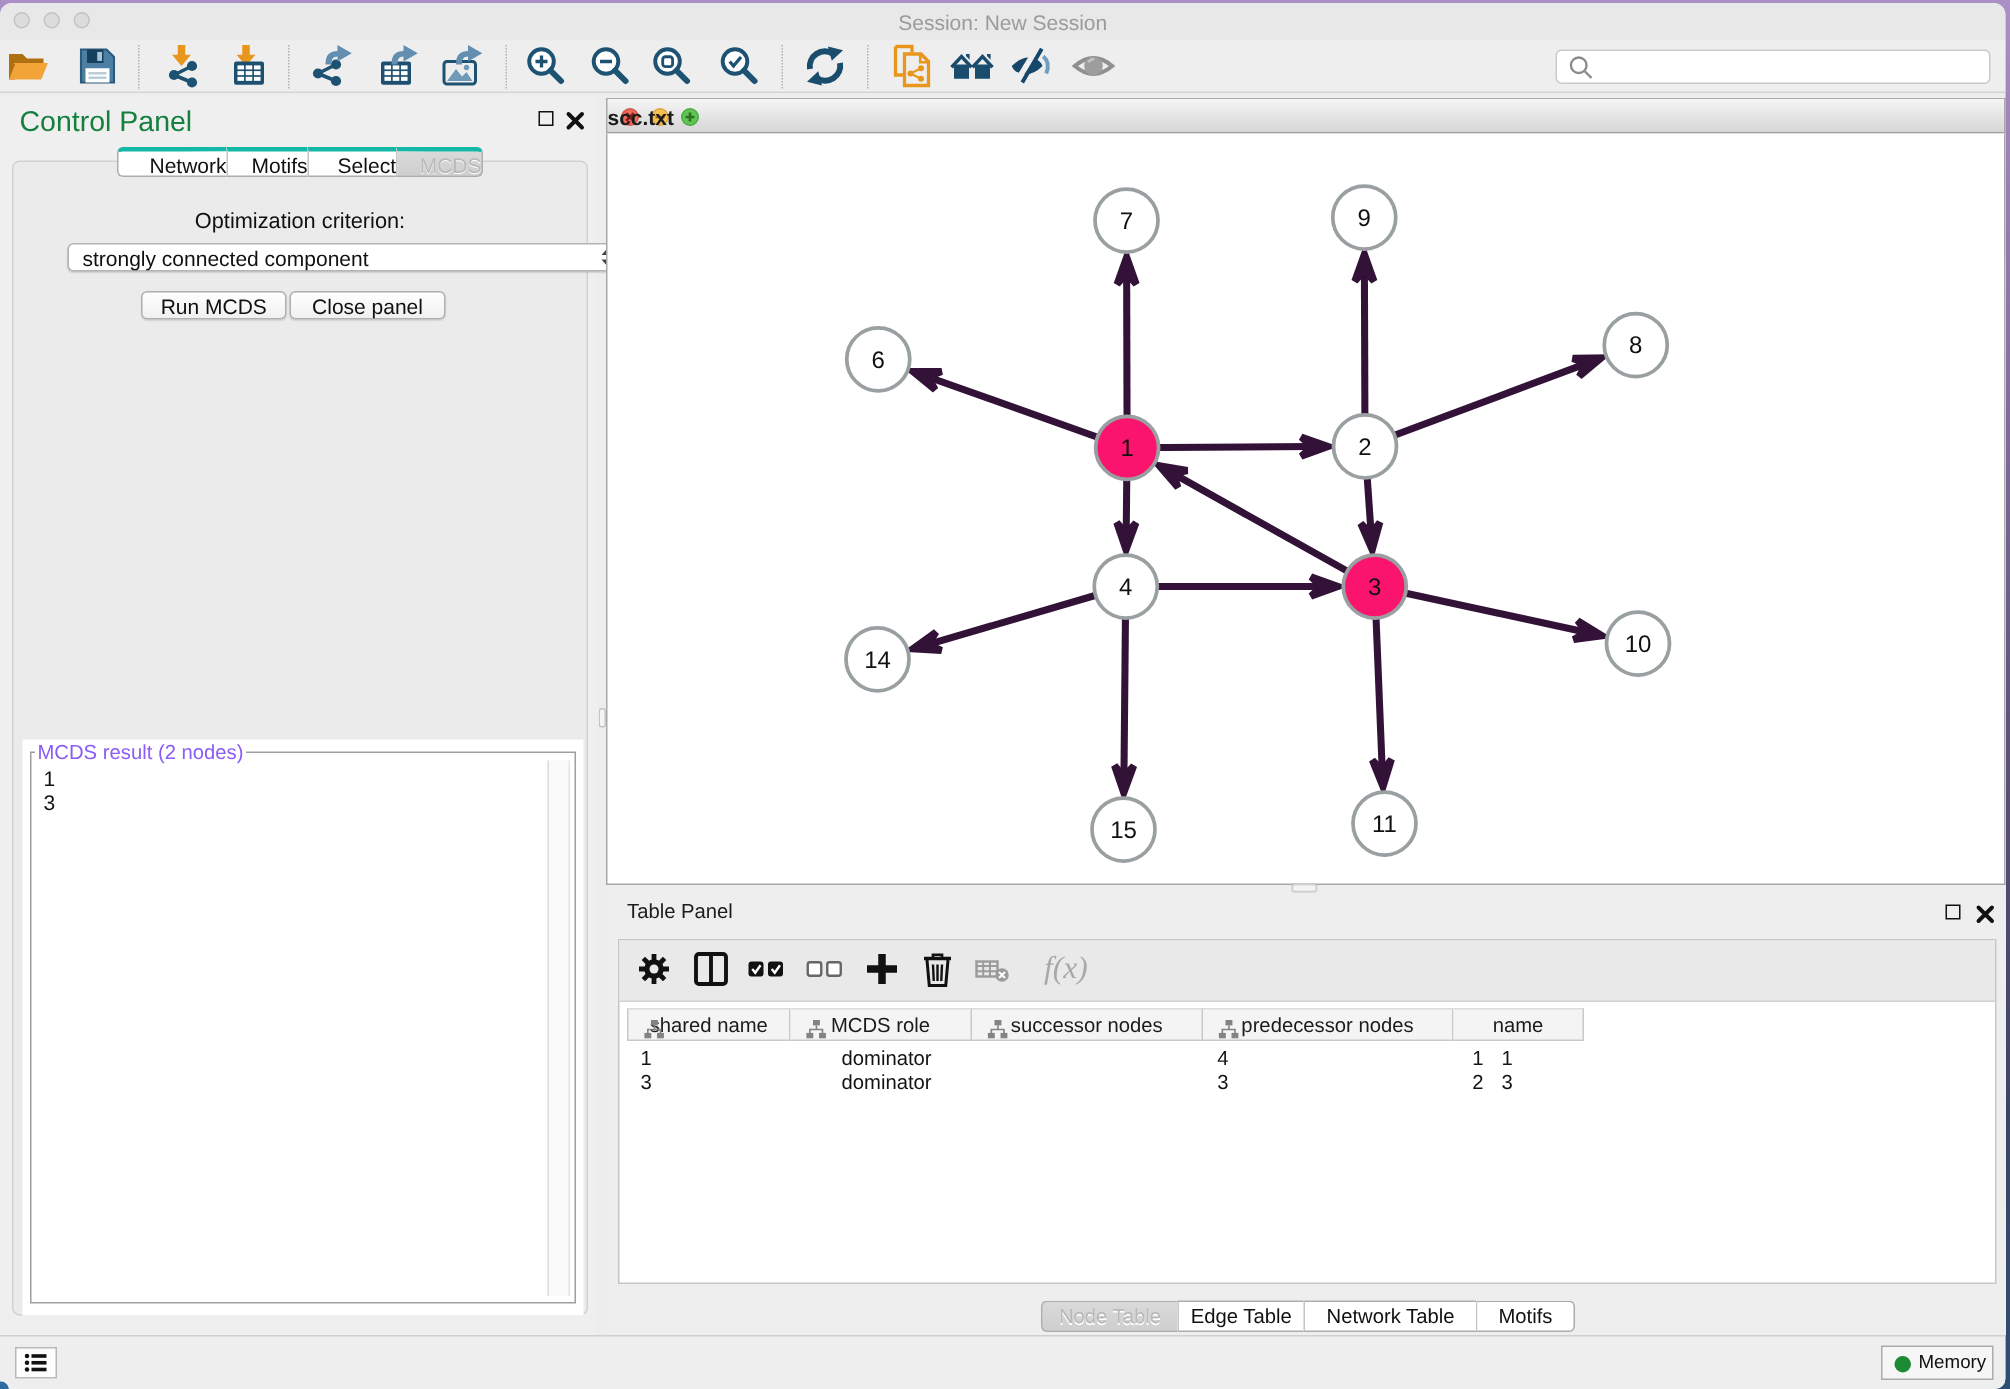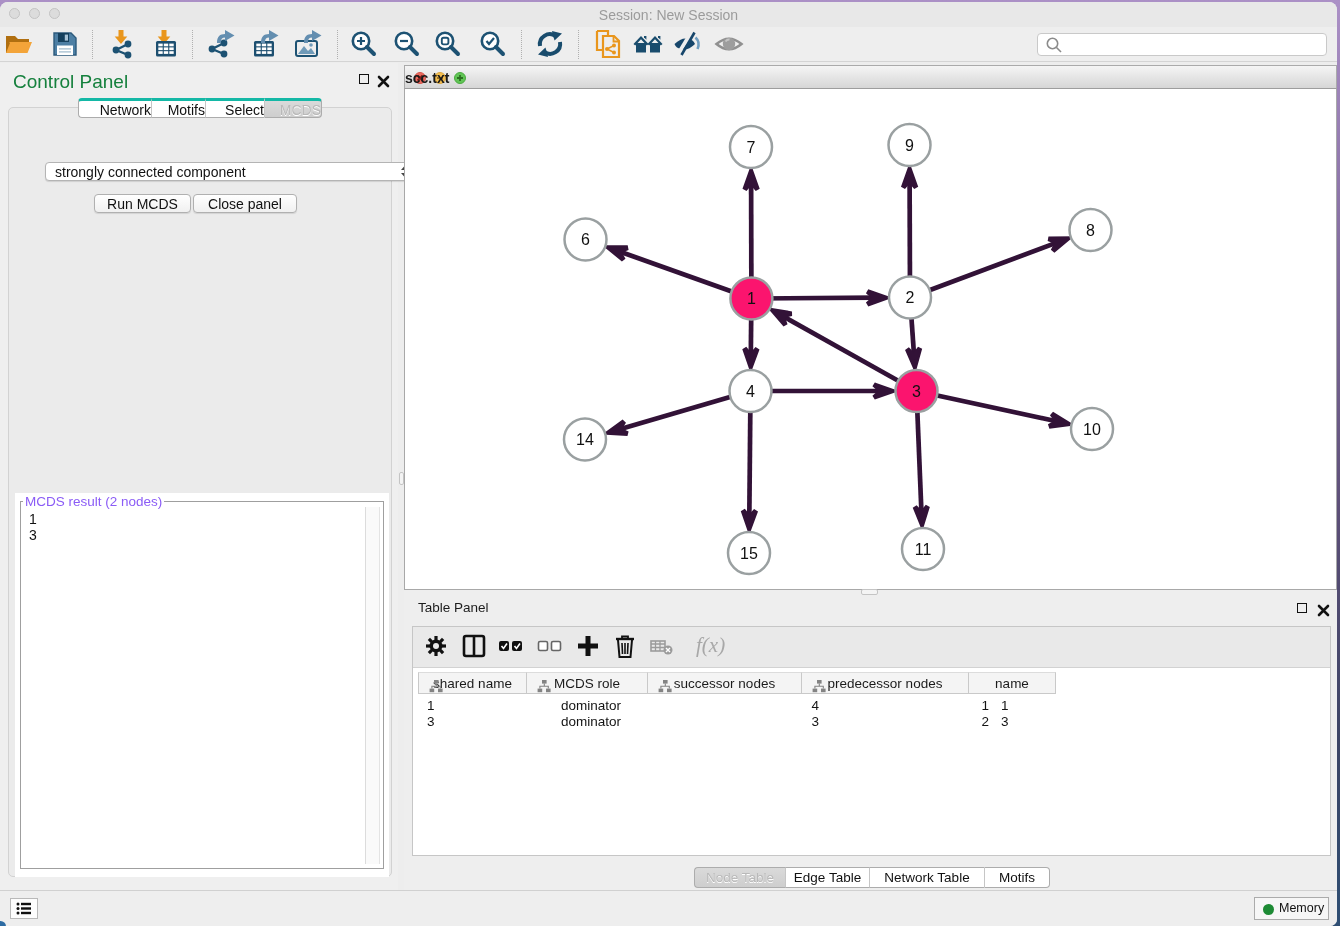--- a/index.html
+++ b/index.html
@@ -212,20 +212,21 @@
       </div>
   </div>
   <div id="cpanel">
     <div id="cp-title">Control Panel</div>
     <div class="floatbox" style="left:359px; top:11px;"></div>
     <div style="position:absolute; left:377px; top:11px; width:13px; height:13px;"><svg width="13" height="13" viewBox="0 0 13 13">
           <path d="M2 2 L11 11 M11 2 L2 11" stroke="#111" stroke-width="2.6" stroke-linecap="round"></path>
         </svg></div>
     <div id="cp-content">
 
+      <div style="position:absolute; left:0; top:32px; width:100%; text-align:center; font-size:14.5px; color:#111;">Optimization criterion:</div>
       <div style="position:absolute; left:36px; top:54px; width:373px; height:19px; background:#fff; border:1px solid #b4b4b4; border-radius:4px; box-shadow:0 1px 1px rgba(0,0,0,0.12);">
         <div style="position:absolute; left:9px; top:1px; font-size:14px; color:#111;">strongly connected component</div>
         <svg width="9" height="13" viewBox="0 0 9 13" style="position:absolute; right:8px; top:2px;">
           <path d="M1 5 L4.5 1 L8 5 Z" fill="#444"></path>
           <path d="M1 8 L4.5 12 L8 8 Z" fill="#444"></path>
         </svg>
       </div>
       <div style="position:absolute; left:85px; top:86px; width:97px; height:19px; background:linear-gradient(#ffffff,#f0f0f0); border:1px solid #b0b0b0; border-radius:4px; text-align:center; line-height:18px; font-size:14px; color:#111; box-shadow:0 1px 1px rgba(0,0,0,0.1);">Run MCDS</div>
       <div style="position:absolute; left:184px; top:86px; width:104px; height:19px; background:linear-gradient(#ffffff,#f0f0f0); border:1px solid #b0b0b0; border-radius:4px; text-align:center; line-height:18px; font-size:14px; color:#111; box-shadow:0 1px 1px rgba(0,0,0,0.1);">Close panel</div>
       <div style="position:absolute; left:6px; top:385px; width:374px; height:384px; background:#fff;">

